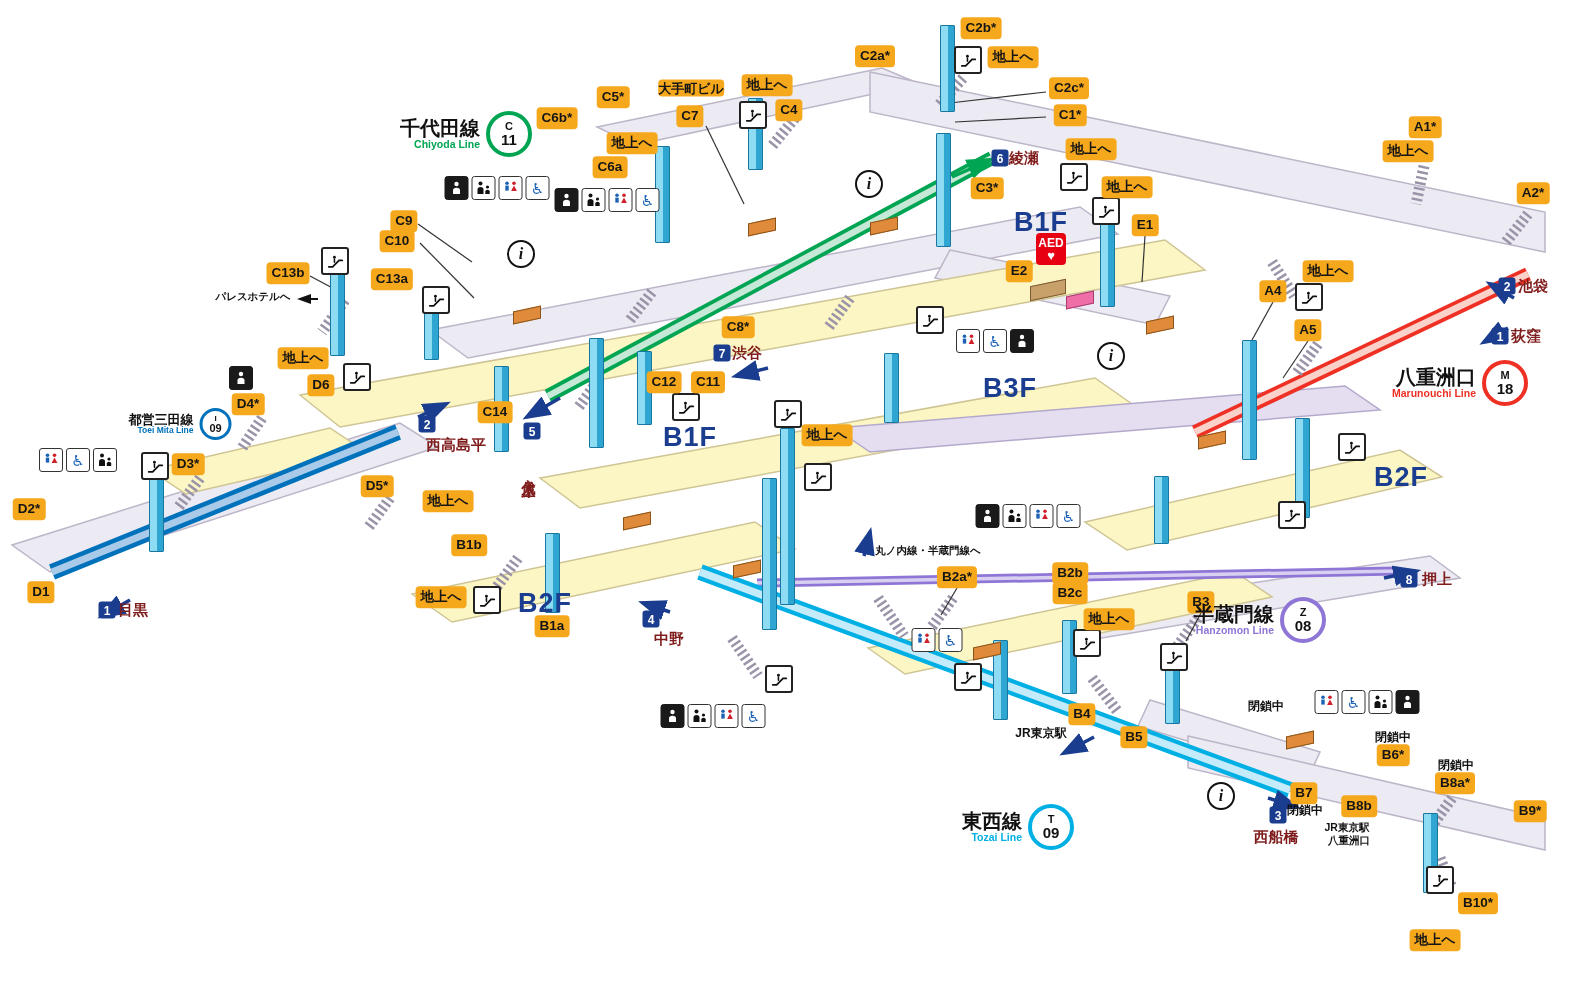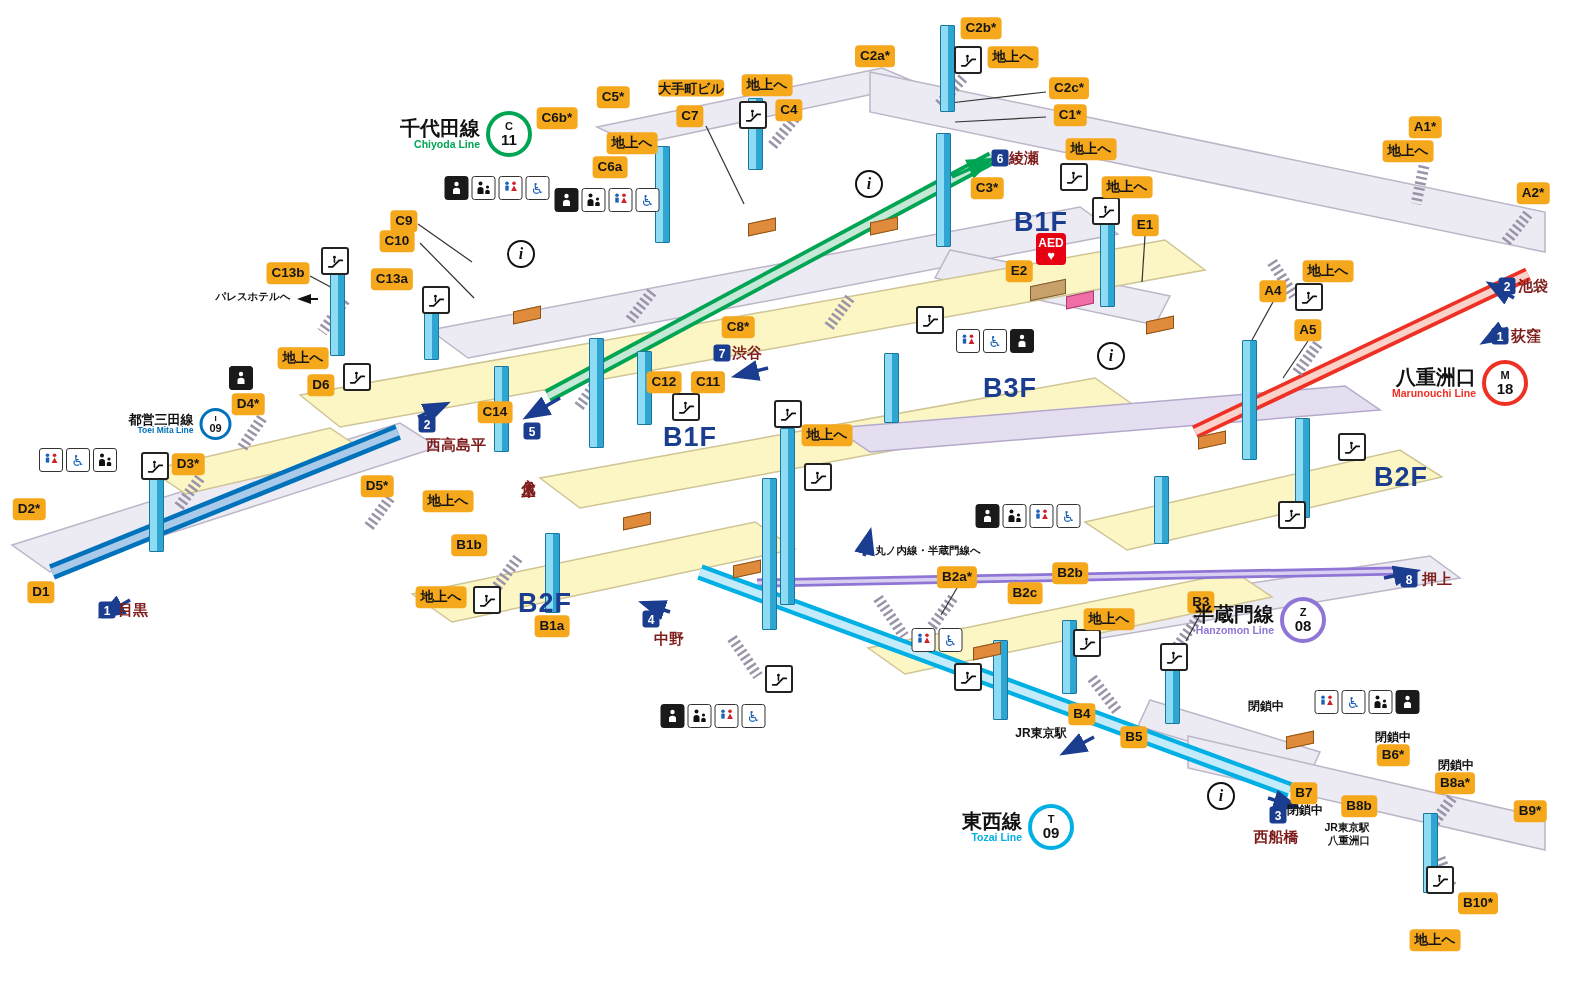--- a/index.html
+++ b/index.html
@@ -594,21 +594,21 @@
   <div class="lbl" style="left:377px;top:486px">D5*</div>
   <div class="lbl" style="left:448px;top:501px">地上へ</div>
   <div class="lbl" style="left:29px;top:509px">D2*</div>
   <div class="lbl" style="left:41px;top:592px">D1</div>
   <div class="lbl" style="left:469px;top:545px">B1b</div>
   <div class="lbl" style="left:441px;top:597px">地上へ</div>
   <div class="lbl" style="left:552px;top:626px">B1a</div>
   <div class="lbl" style="left:827px;top:435px">地上へ</div>
   <div class="lbl" style="left:957px;top:577px">B2a*</div>
   <div class="lbl" style="left:1070px;top:573px">B2b</div>
-  <div class="lbl" style="left:1025px;top:593px">B2c</div>
+  <div class="lbl" style="left:1070px;top:593px">B2c</div>
   <div class="lbl" style="left:1109px;top:619px">地上へ</div>
   <div class="lbl" style="left:1201px;top:602px">B3</div>
   <div class="lbl" style="left:1082px;top:714px">B4</div>
   <div class="lbl" style="left:1134px;top:737px">B5</div>
   <div class="lbl" style="left:1393px;top:755px">B6*</div>
   <div class="lbl" style="left:1455px;top:783px">B8a*</div>
   <div class="lbl" style="left:1530px;top:811px">B9*</div>
   <div class="lbl" style="left:1304px;top:793px">B7</div>
   <div class="lbl" style="left:1359px;top:806px">B8b</div>
   <div class="lbl" style="left:1478px;top:903px">B10*</div>

